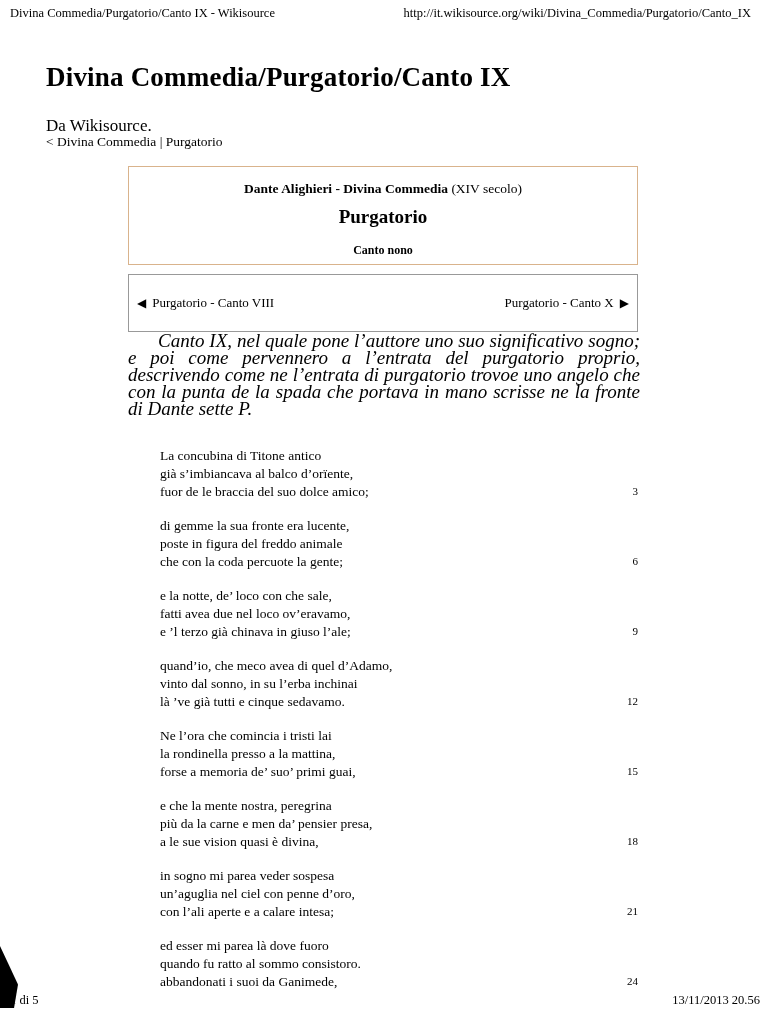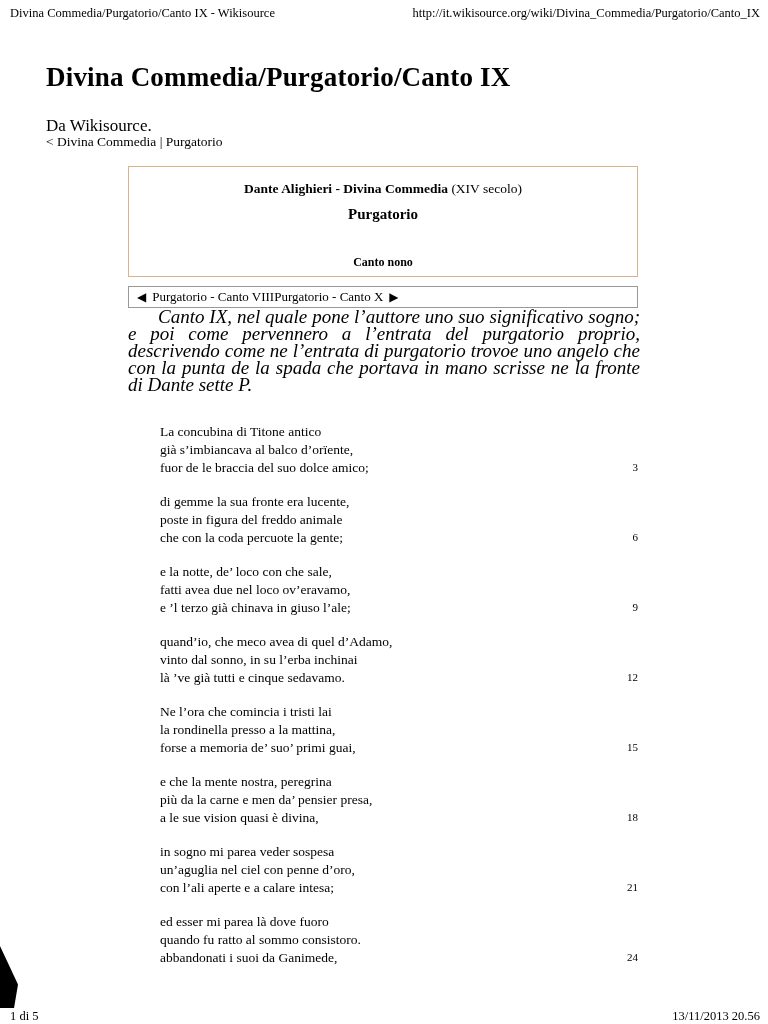--- a/index.html
+++ b/index.html
@@ -18,21 +18,21 @@
     width: 768px;
     height: 1024px;
     background: #ffffff;
     overflow: hidden;
     margin: 0 auto;
   }
   .print-header {
     position: absolute;
     top: 6px;
     left: 10px;
-    right: 8px;
+    right: 17px;
     display: flex;
     justify-content: space-between;
     font-size: 12.5px;
     white-space: nowrap;
   }
   .content {
     position: absolute;
     top: 62px;
     left: 46px;
     width: 676px;
@@ -56,31 +56,31 @@
   }
   .workbox {
     margin-left: 82px;
     width: 510px;
     border: 1px solid var(--box-border);
     text-align: center;
     padding: 14px 8px 6px 8px;
   }
   .workbox-line1 { font-size: 13.5px; margin-bottom: 9px; }
   .workbox-line1 .b { font-weight: bold; }
-  .workbox-section { font-size: 15px; font-weight: bold; margin-bottom: 32px; text-align: center; }
+  .workbox-section { font-size: 19px; font-weight: bold; margin-bottom: 15px; text-align: center; }
   .workbox-canto { font-size: 12px; font-weight: bold; }
   .navbar {
     margin-left: 82px;
     width: 510px;
     border: 1px solid var(--nav-border);
     margin-top: 9px;
     display: flex;
-    justify-content: flex-start;
+    justify-content: space-between;
     align-items: center;
-    padding: 2px 8px;
+    padding: 20px 8px;
     font-size: 13px;
     line-height: 16px;
   }
   .navbar a { color: var(--text); text-decoration: none; cursor: pointer; }
   .arrow { font-size: 12px; }
   .nav-prev .arrow { margin-right: 6px; }
   .nav-next .arrow { margin-left: 6px; }
   .summary {
     margin-left: 82px;
     width: 512px;
@@ -115,21 +115,21 @@
     left: 0;
     top: 946px;
     width: 18px;
     height: 62px;
     background: #000000;
     -webkit-clip-path: polygon(0 0, 100% 62%, 78% 100%, 0 100%);
     clip-path: polygon(0 0, 100% 62%, 78% 100%, 0 100%);
   }
   .print-footer {
     position: absolute;
-    bottom: 0;
+    bottom: 16px;
     left: 10px;
     right: 8px;
     display: flex;
     justify-content: space-between;
     font-size: 12.5px;
   }
 </style>
 </head>
 <body>
 

